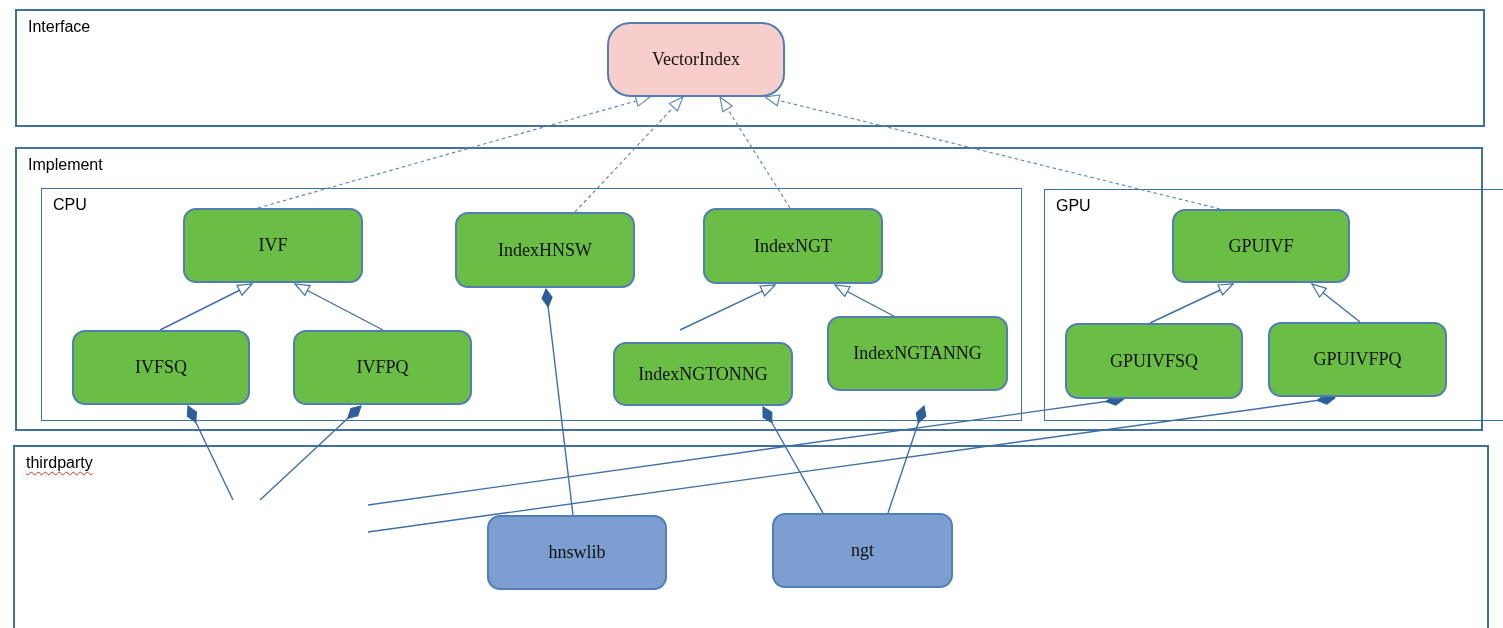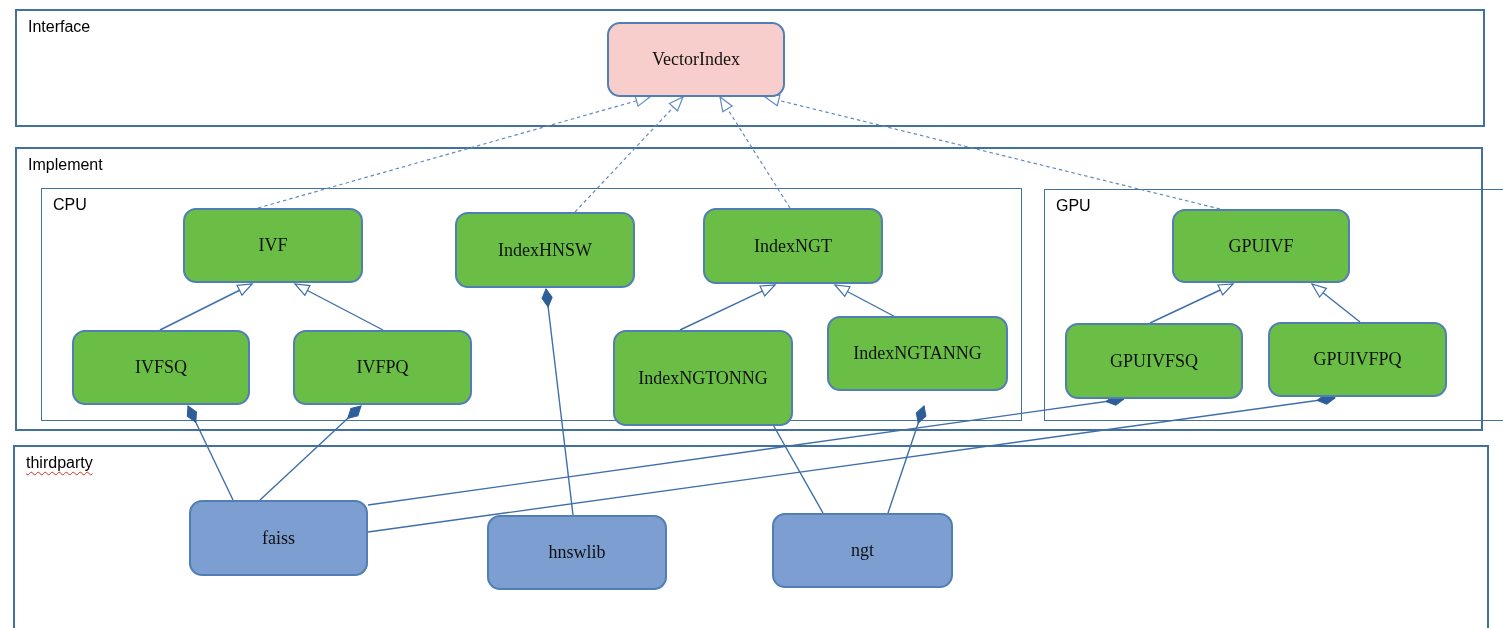--- a/index.html
+++ b/index.html
@@ -107,59 +107,56 @@
 
     <line class="edge" x1="233" y1="500" x2="188" y2="406" marker-end="url(#dia)"></line>
     <line class="edge" x1="260" y1="500" x2="361" y2="406" marker-end="url(#dia)"></line>
     <line class="edge" x1="573" y1="515" x2="546" y2="289" marker-end="url(#dia)"></line>
     <line class="edge" x1="823" y1="513" x2="763" y2="407" marker-end="url(#dia)"></line>
     <line class="edge" x1="888" y1="513" x2="924" y2="406" marker-end="url(#dia)"></line>
     <line class="edge" x1="368" y1="505" x2="1124" y2="399" marker-end="url(#dia)"></line>
     <line class="edge" x1="368" y1="532" x2="1335" y2="398" marker-end="url(#dia)"></line>
   </svg>
 
-  <div class="node n-if" style="left:607px;top:22px;width:178px;height:75px;border-radius:13px">
+  <div class="node n-if" style="left:607px;top:22px;width:178px;height:75px;border-radius:23px">
     <span>VectorIndex</span>
   </div>
 
   <div class="node n-impl" style="left:183px;top:208px;width:180px;height:75px">
     <span>IVF</span>
   </div>
   <div class="node n-impl" style="left:455px;top:212px;width:180px;height:76px">
     <span>IndexHNSW</span>
   </div>
   <div class="node n-impl" style="left:703px;top:208px;width:180px;height:76px">
     <span>IndexNGT</span>
   </div>
   <div class="node n-impl" style="left:72px;top:330px;width:178px;height:75px">
     <span>IVFSQ</span>
   </div>
   <div class="node n-impl" style="left:293px;top:330px;width:179px;height:75px">
     <span>IVFPQ</span>
   </div>
-  <div class="node n-impl" style="left:613px;top:330px;width:180px;height:96px">
+  <div class="node n-impl" style="left:613px;top:342px;width:180px;height:64px">
     <span>IndexNGTONNG</span>
   </div>
   <div class="node n-impl" style="left:827px;top:316px;width:181px;height:75px">
     <span>IndexNGTANNG</span>
   </div>
 
   <div class="node n-impl" style="left:1172px;top:209px;width:178px;height:74px">
     <span>GPUIVF</span>
   </div>
   <div class="node n-impl" style="left:1065px;top:323px;width:178px;height:76px">
     <span>GPUIVFSQ</span>
   </div>
   <div class="node n-impl" style="left:1268px;top:322px;width:179px;height:75px">
     <span>GPUIVFPQ</span>
   </div>
 
-  <div class="node n-lib" style="left:189px;top:500px;width:179px;height:76px">
-    <span>faiss</span>
-  </div>
   <div class="node n-lib" style="left:487px;top:515px;width:180px;height:75px">
     <span>hnswlib</span>
   </div>
   <div class="node n-lib" style="left:772px;top:513px;width:181px;height:75px">
     <span>ngt</span>
   </div>
 
 </div>
 
 </body></html>

